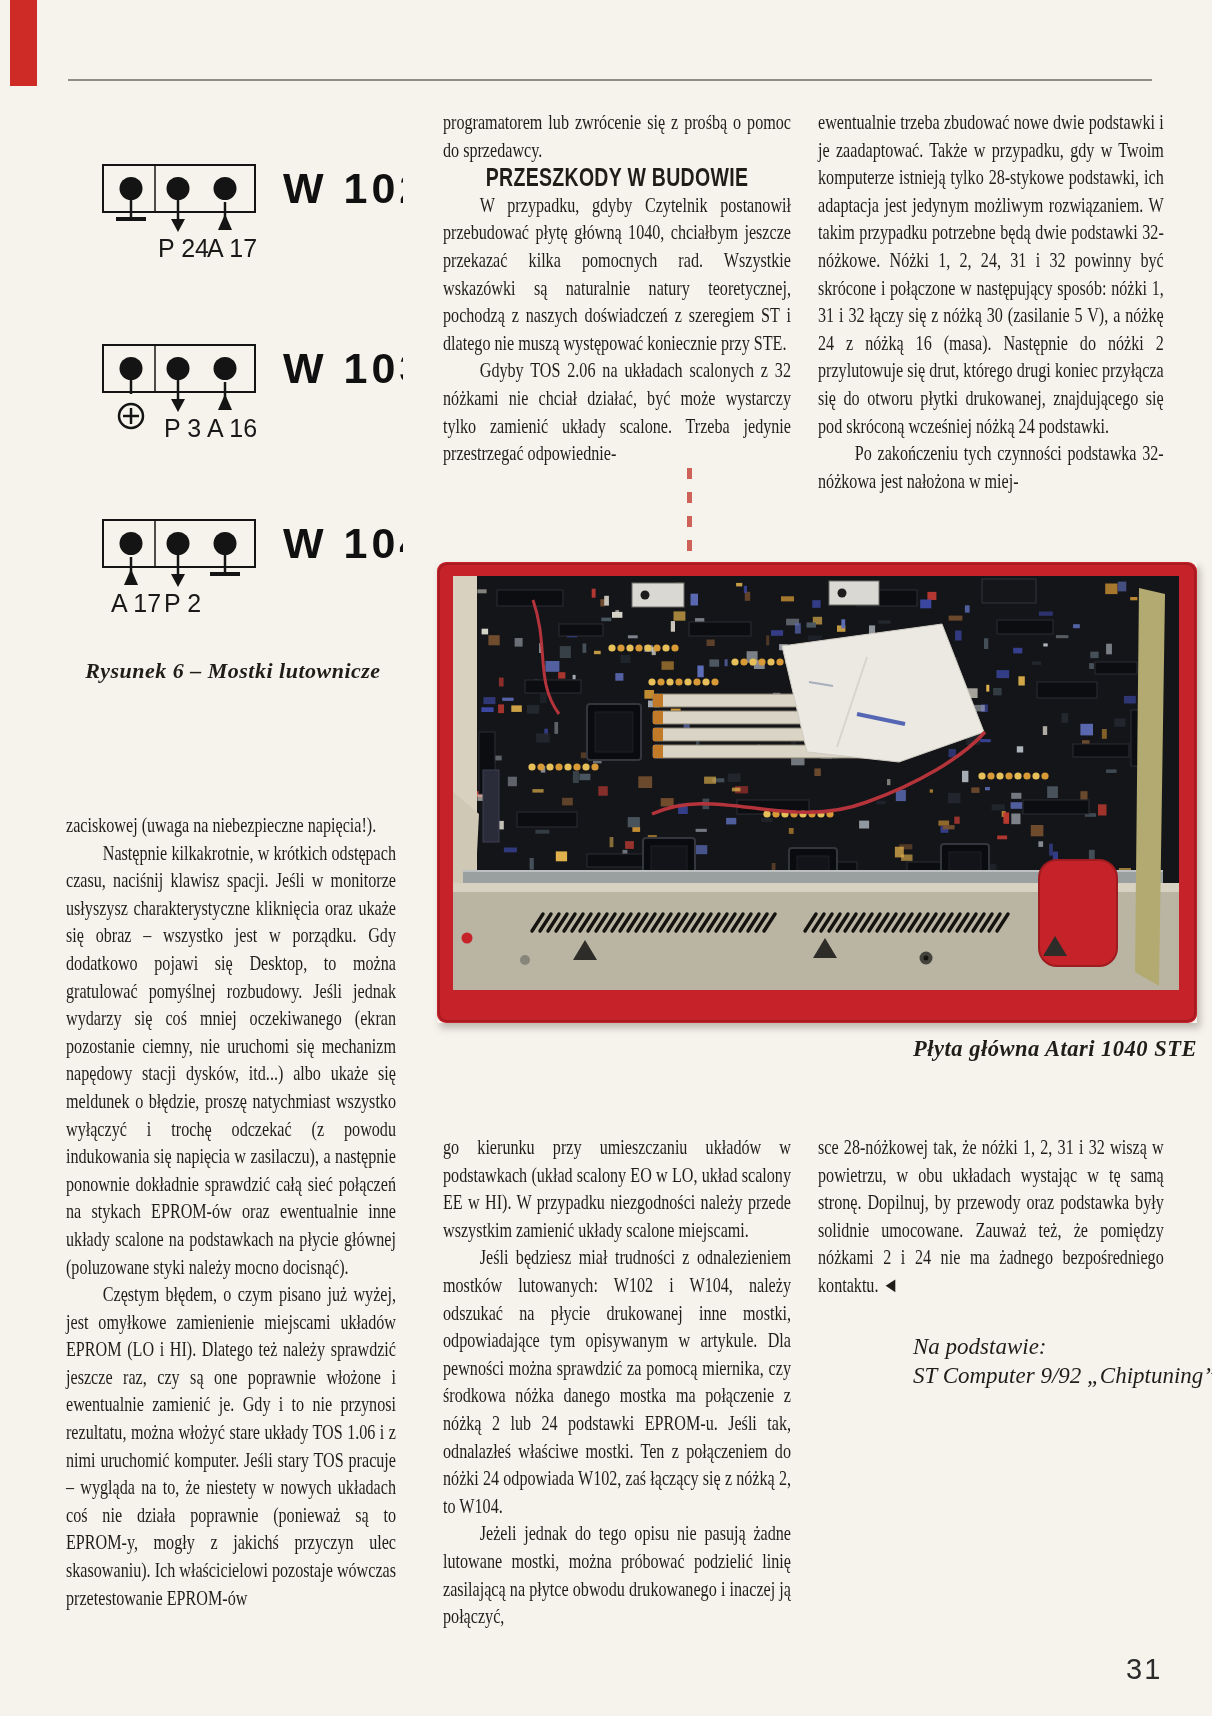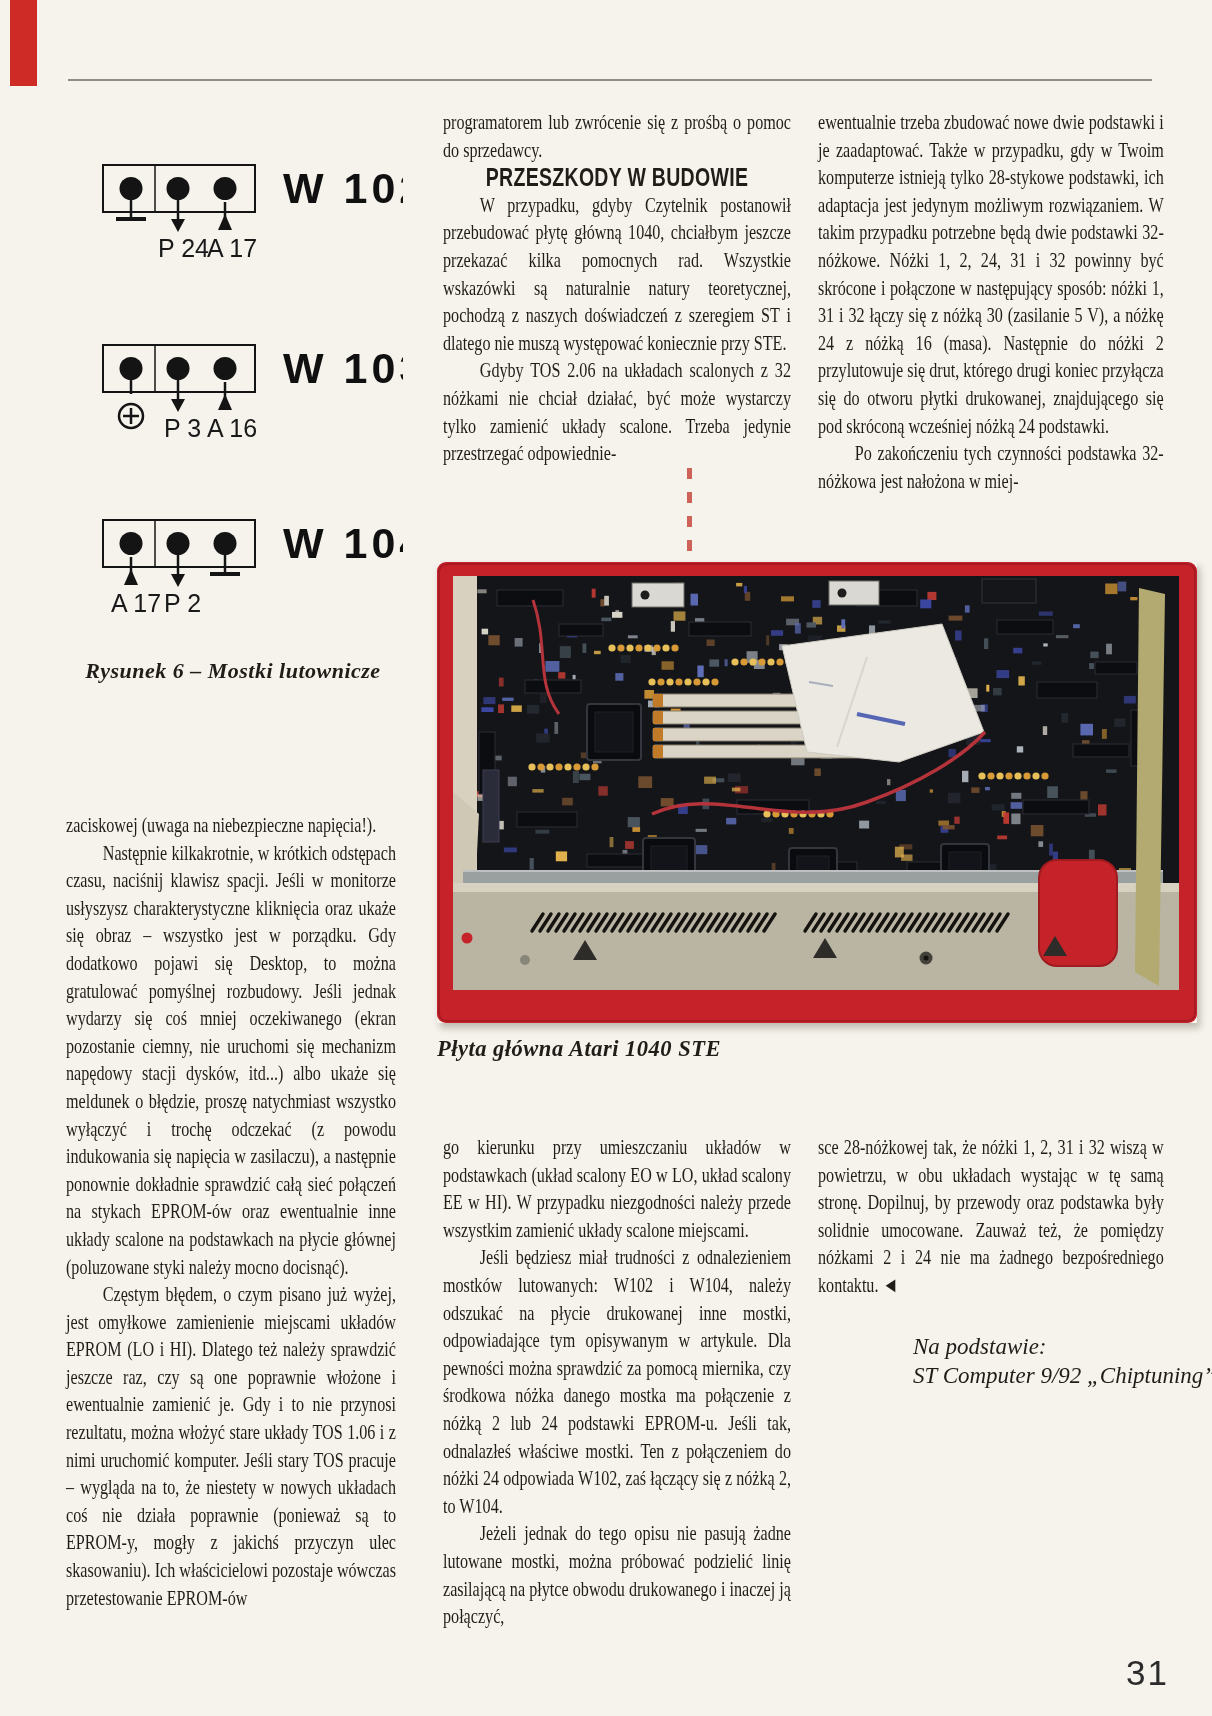--- a/index.html
+++ b/index.html
@@ -67,32 +67,32 @@
     font-family:"Liberation Sans",sans-serif;
     font-weight:bold;font-size:43px;fill:#101010;letter-spacing:4px;
   }
   
   .photo-fig{
     position:absolute;left:437px;top:562px;width:760px;height:461px;
     box-shadow:3px 5px 7px rgba(70,55,40,.30);
   }
   .photo-caption{
     position:absolute;left:437px;top:1036px;width:760px;
-    text-align:left;font-style:italic;font-weight:bold;font-size:22.5px;
+    text-align:right;font-style:italic;font-weight:bold;font-size:22.5px;
     letter-spacing:.5px;
   }
   .print-artifact{
     position:absolute;left:687px;top:468px;width:5px;height:96px;
     background:repeating-linear-gradient(180deg,#c8483e 0 11px,transparent 11px 24px);
     opacity:.85;
   }
   .page-number{
     position:absolute;left:1126px;top:1653px;width:70px;
     font-family:"Liberation Sans",sans-serif;
-    font-size:35px;color:#2b2b2b;letter-spacing:2px;text-align:left;
+    font-size:29px;color:#2b2b2b;letter-spacing:2px;text-align:left;
   }
 </style>
 </head>
 <body>
 
 <div class="corner-mark"></div>
 
 <div class="top-rule"></div>
 
 <div class="diagram d1">

